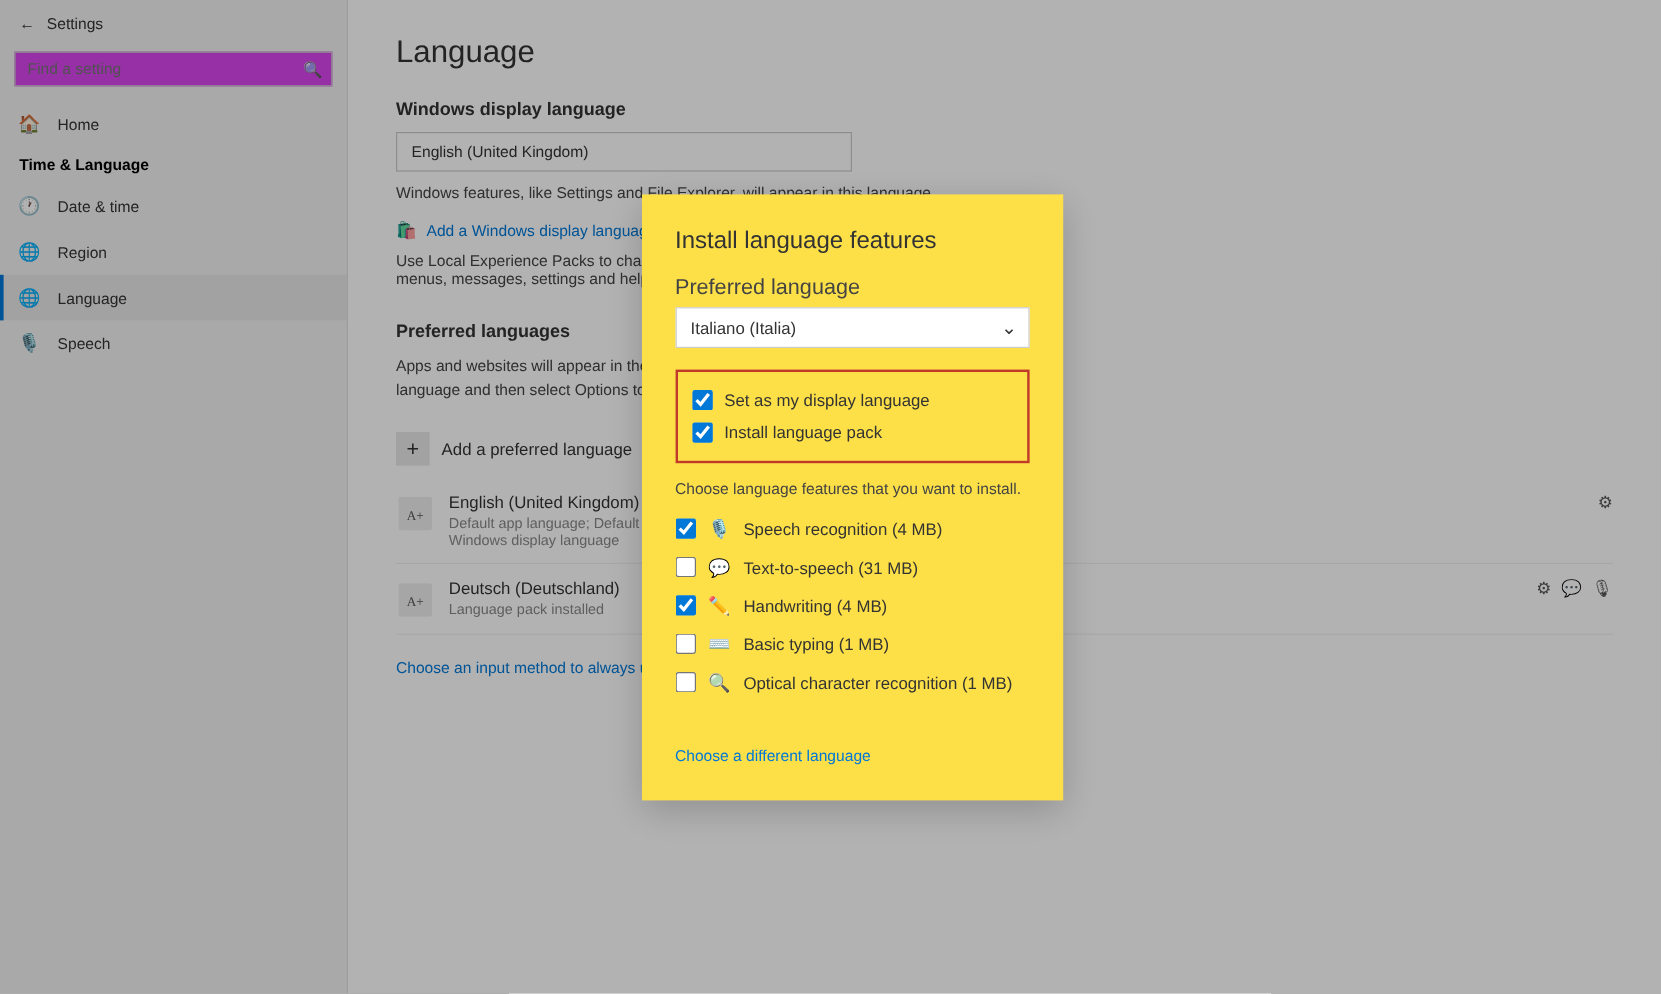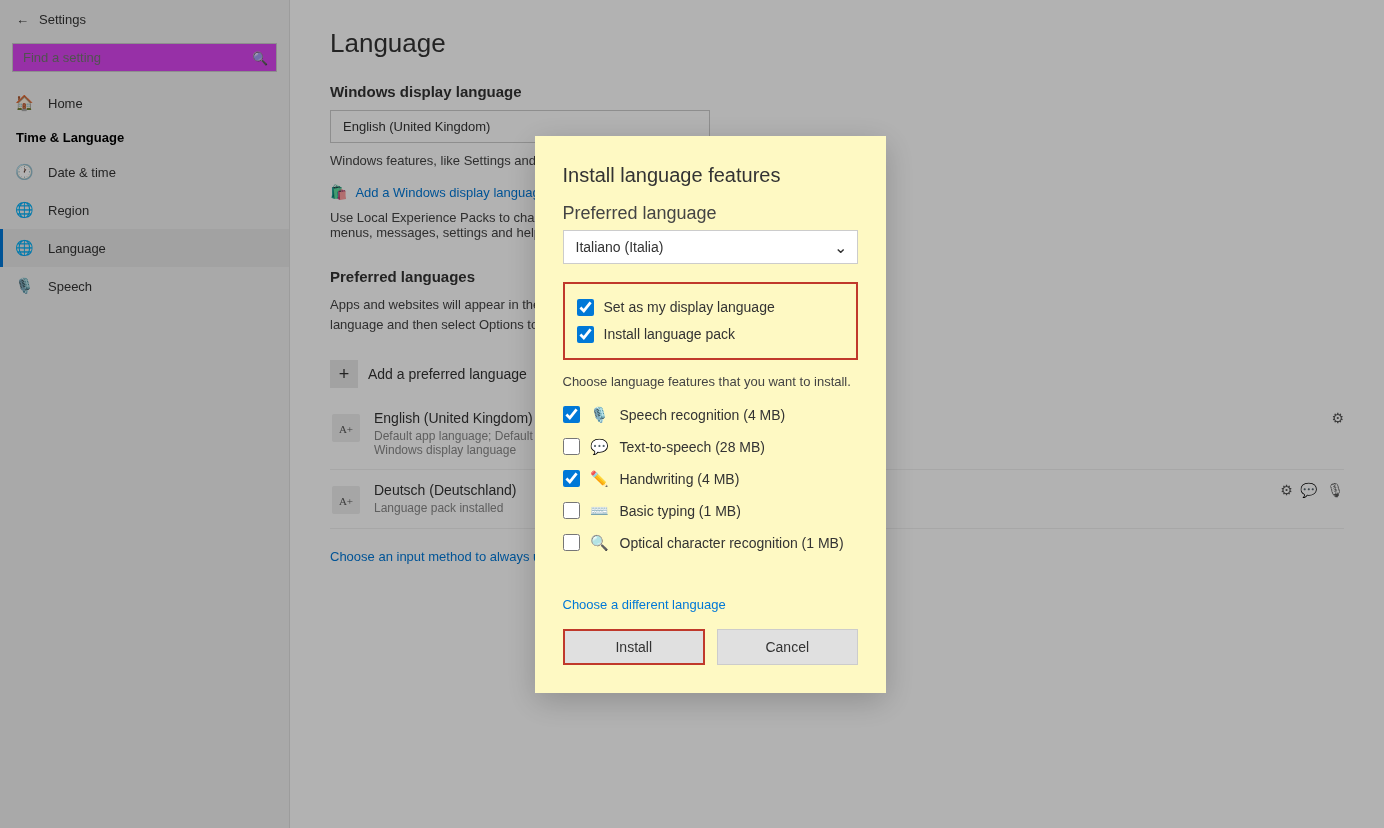--- a/index.html
+++ b/index.html
@@ -196,21 +196,21 @@
     .overlay {
       position: fixed;
       top: 0; left: 0; right: 0; bottom: 0;
       background: rgba(0,0,0,0.3);
       z-index: 100;
       display: flex;
       align-items: center;
       justify-content: center;
     }
     .modal {
-      background: #fef9c3;
+      background: #fde047;
       width: 351px;
       padding: 28px;
       box-shadow: 0 8px 30px rgba(0,0,0,0.2);
       position: relative;
       margin-left: 36px;
     }
     .modal-title {
       font-size: 20px;
       font-weight: 400;
       color: #333;
@@ -447,21 +447,21 @@
     <div class="choose-features-label">Choose language features that you want to install.</div>
 
     <div class="feature-item">
       <input type="checkbox" checked="" id="feat_speech" style="">
       <span class="feature-icon">🎙️</span>
       <label for="feat_speech">Speech recognition (4 MB)</label>
     </div>
     <div class="feature-item">
       <input type="checkbox" id="feat_tts" style="">
       <span class="feature-icon">💬</span>
-      <label for="feat_tts">Text-to-speech (28 MB)</label>
+      <label for="feat_tts">Text-to-speech (31 MB)</label>
     </div>
     <div class="feature-item">
       <input type="checkbox" checked="" id="feat_hw" style="">
       <span class="feature-icon">✏️</span>
       <label for="feat_hw">Handwriting (4 MB)</label>
     </div>
     <div class="feature-item">
       <input type="checkbox" id="feat_typing" style="">
       <span class="feature-icon">⌨️</span>
       <label for="feat_typing">Basic typing (1 MB)</label>
@@ -469,18 +469,14 @@
     <div class="feature-item">
       <input type="checkbox" id="feat_ocr" style="">
       <span class="feature-icon">🔍</span>
       <label for="feat_ocr">Optical character recognition (1 MB)</label>
     </div>
 
     <div class="modal-link-section">
       <a class="link-text">Choose a different language</a>
     </div>
 
-    <div class="modal-footer">
-      <button class="btn-install">Install</button>
-      <button class="btn-cancel">Cancel</button>
-    </div>
   </div>
 </div>
 
 </body></html>

